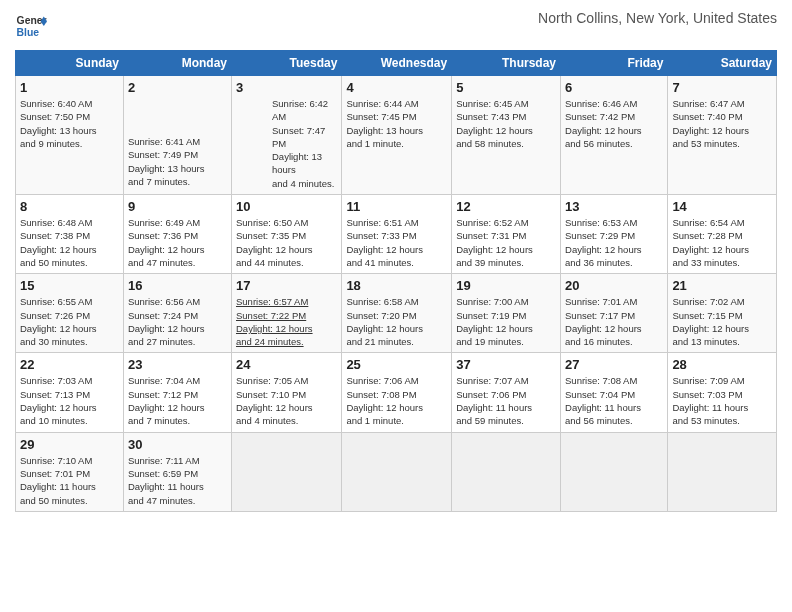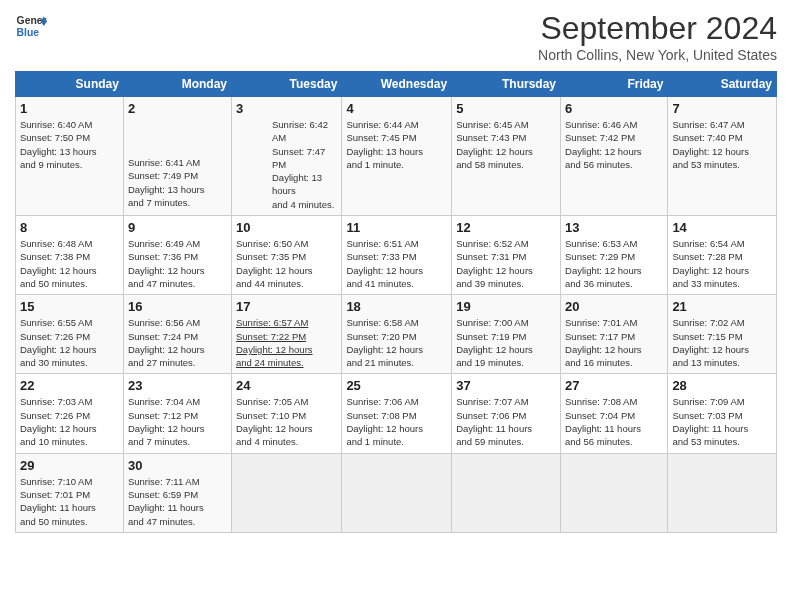--- a/index.html
+++ b/index.html
@@ -83,21 +83,20 @@
 
 <div class="header">
   <div class="logo">
     <svg class="logo-icon" viewBox="0 0 40 40">
       <text x="2" y="18" font-size="13" font-weight="bold" fill="#333">General</text>
       <text x="2" y="32" font-size="13" font-weight="bold" fill="#2a6db5">Blue</text>
       <polygon points="36,8 40,14 36,20 32,14" fill="#2a6db5"></polygon>
     </svg>
   </div>
   <div class="title-block">
-    <div class="month-title">September 2024</div>
     <div class="location">North Collins, New York, United States</div>
   </div>
 </div>
 
 <table>
   <thead>
     <tr>
     <th>Sunday</th>
         <th>Monday</th>
         <th>Tuesday</th>
@@ -258,21 +257,21 @@
           <div class="day-info" style="white-space: pre-line;">Sunrise: 7:02 AM
 Sunset: 7:15 PM
 Daylight: 12 hours
 and 13 minutes.</div>
         </td>
       </tr>
       <tr>
         <td>
           <span class="day-num">22</span>
           <div class="day-info" style="white-space: pre-line;">Sunrise: 7:03 AM
-Sunset: 7:26 PM
+Sunset: 7:13 PM
 Daylight: 12 hours
 and 10 minutes.</div>
         </td>
         <td>
           <span class="day-num">23</span>
           <div class="day-info" style="white-space: pre-line;">Sunrise: 7:04 AM
 Sunset: 7:12 PM
 Daylight: 12 hours
 and 7 minutes.</div>
         </td>

